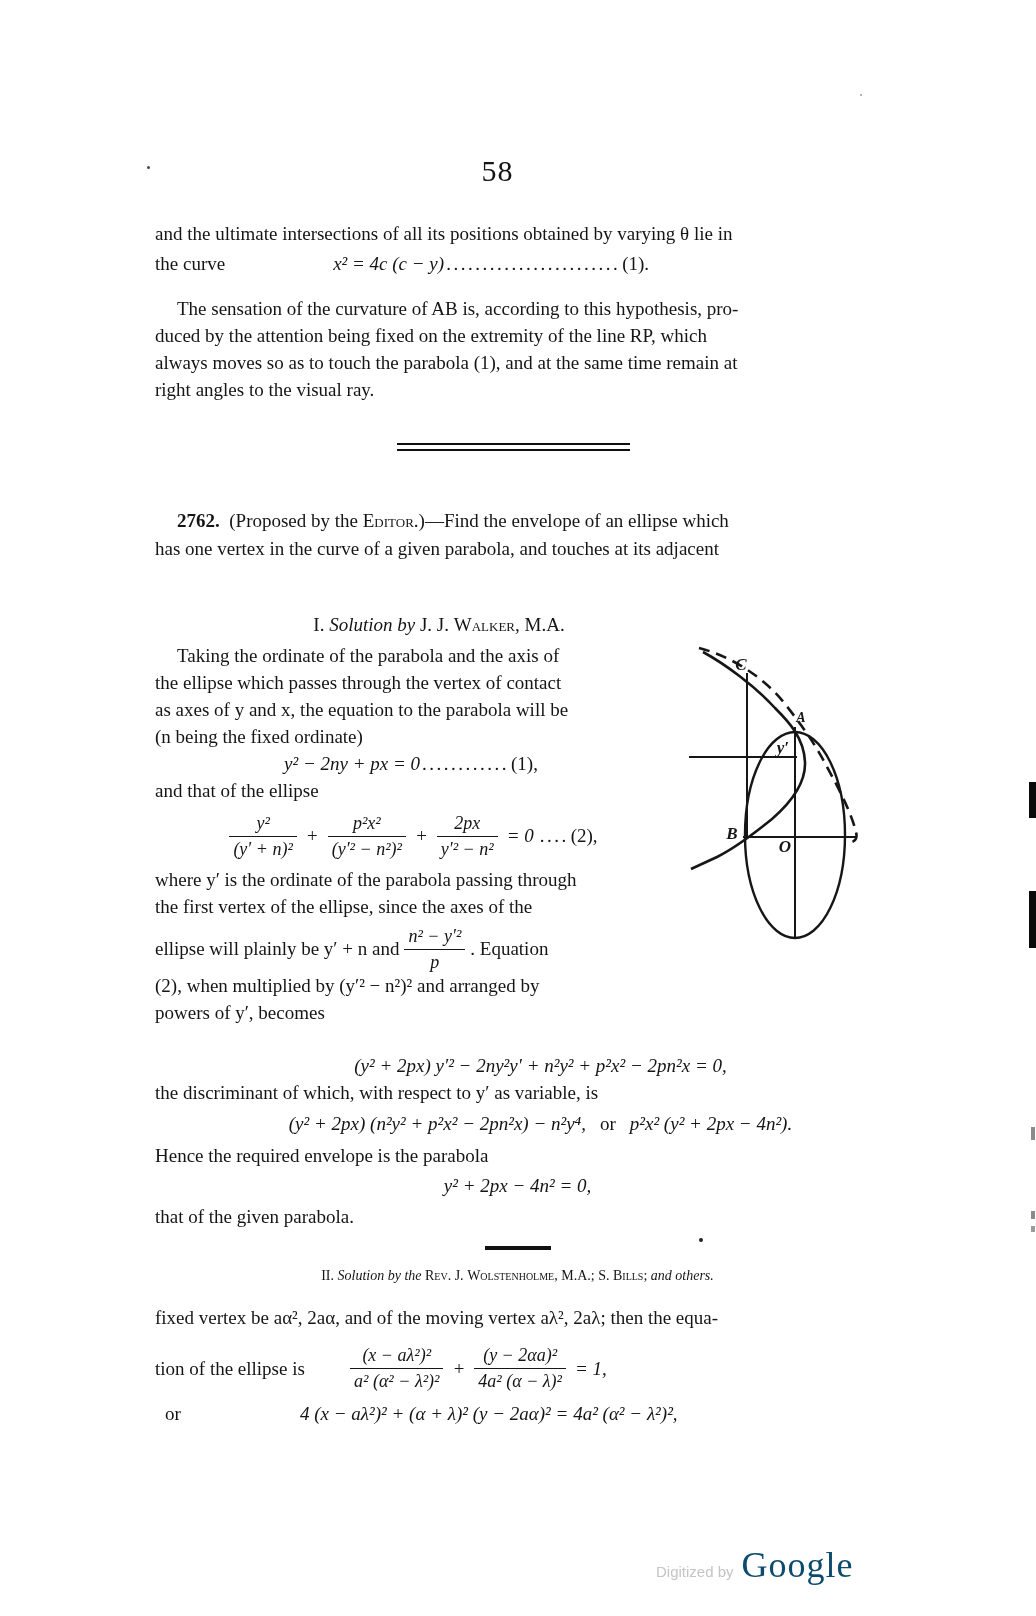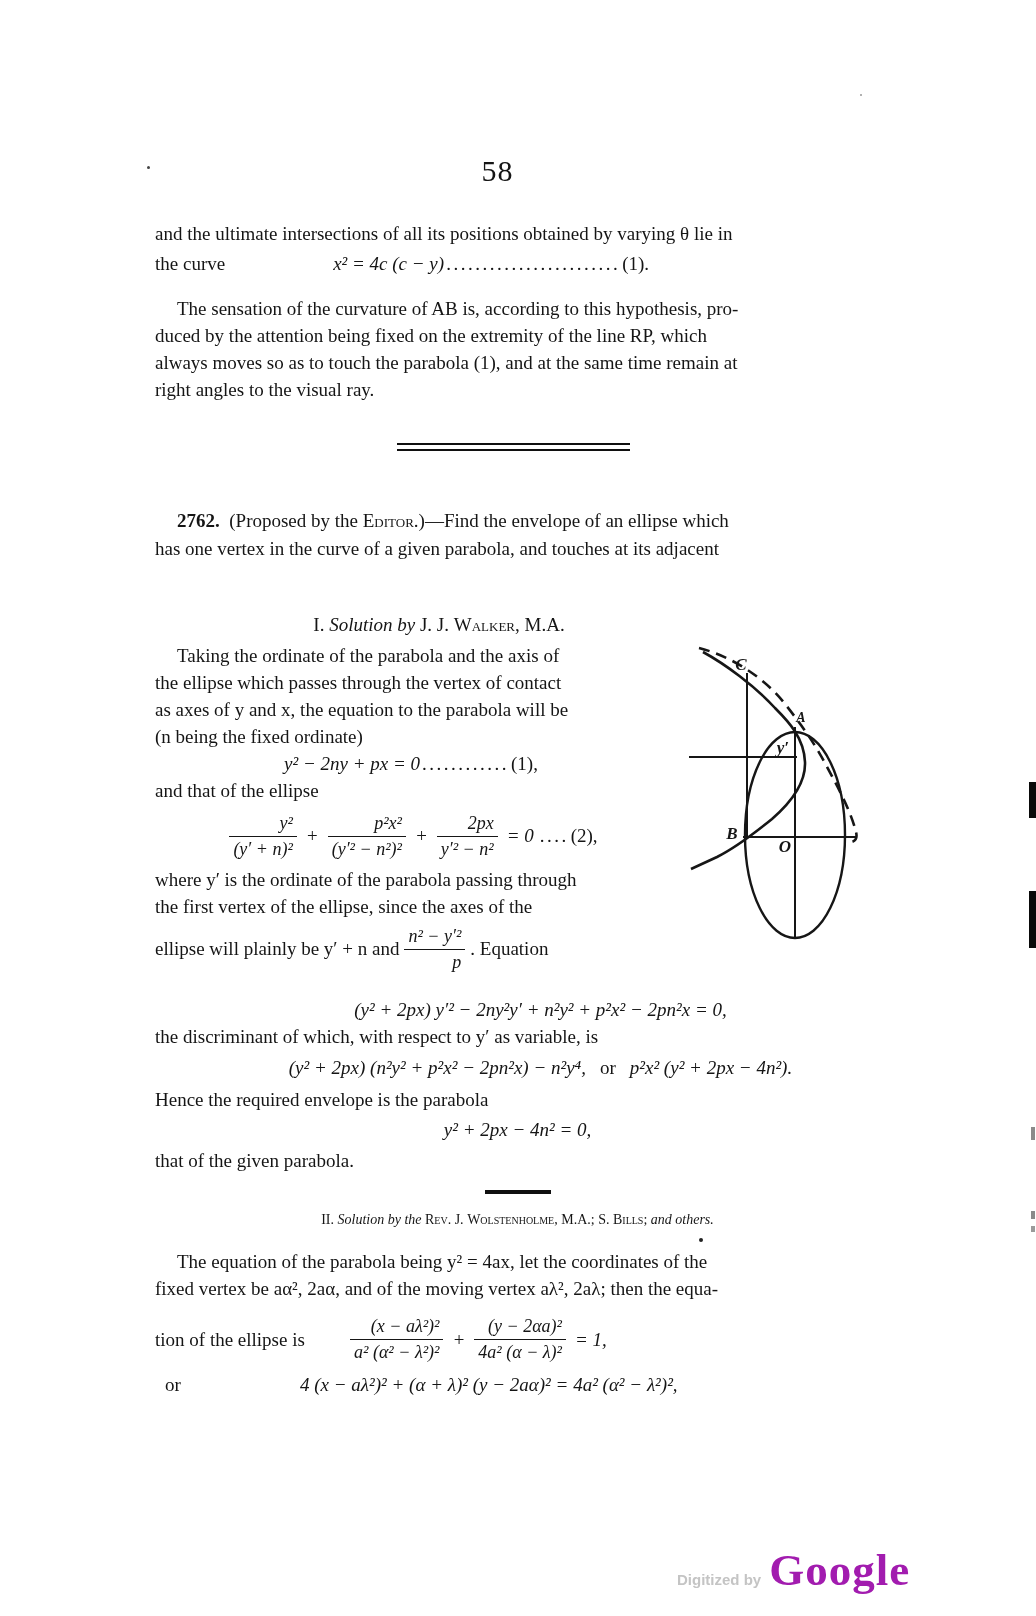--- a/index.html
+++ b/index.html
@@ -25,21 +25,21 @@
   .curve-row{display:flex;margin-top:2px;font-size:19px;line-height:30px;}
   .curve-eq{margin-left:108px;white-space:nowrap;}
   .dbl-rule{width:233px;margin:40px 0 0 242px;border-top:2.5px solid #101010;border-bottom:2.5px solid #101010;height:4px;}
   .problem{margin-top:56px;}
   .problem .ln{line-height:27.5px;}
   .sol1-head{width:512px;text-align:center;padding-left:28px;margin-top:52px;font-size:19px;white-space:nowrap;}
   .sol1-grid{position:relative;margin-top:6px;}
   .sol1-col{width:512px;}
   .eq-center{ text-align:center;white-space:nowrap;font-size:19px;line-height:27px;}
   .eqrow{display:flex;align-items:center;justify-content:center;white-space:nowrap;font-size:19px;}
-  .frac{display:inline-block;vertical-align:middle;text-align:right;margin:0 5px;font-size:18px;line-height:21px;}
+  .frac{display:inline-block;vertical-align:middle;text-align:center;margin:0 5px;font-size:18px;line-height:21px;}
   .frac .fn{display:block;padding:0 4px 2px;}
   .frac .fd{display:block;border-top:1.7px solid #161616;padding:2px 4px 0;}
   .op{margin:0 4px;}
   .eq2row{margin:5px 0 3px;height:54px;}
   .plainlyrow{display:flex;align-items:center;white-space:nowrap;font-size:19px;height:42px;margin-top:8px;}
   .multblock{margin-top:2px;}
   .full-eq3{margin-top:26px;padding-left:46px;}
   .full-eq4{margin-top:3px;padding-left:46px;line-height:30px;}
   .eq4-or{margin:0 14px;font-style:normal;}
   .hence{margin-top:3px;}
@@ -47,23 +47,23 @@
   .closeblock{margin-top:4px;}
   .short-rule{width:66px;height:3.5px;background:#101010;margin:16px 0 0 330px;}
   .sol2-head{width:725px;text-align:center;margin-top:18px;font-size:14px;white-space:nowrap;}
   .sol2-block{margin-top:20px;}
   .sol2-eqrow{display:flex;align-items:center;white-space:nowrap;margin-top:10px;height:56px;font-size:19px;}
   .sol2-eqrow .lead{width:190px;}
   .orrow{display:flex;align-items:center;white-space:nowrap;margin-top:6px;font-size:19px;}
   .orrow .orword{width:30px;margin-left:10px;font-style:normal;}
   .orrow .oreq{margin-left:105px;}
   .figure{position:absolute;left:518px;top:-16px;width:350px;height:330px;}
-  .watermark{position:absolute;left:677px;top:1544px;display:flex;align-items:baseline;font-weight:bold;}
+  .watermark{position:absolute;left:656px;top:1544px;display:flex;align-items:baseline;}
   .wm-pre{font-family:"Liberation Sans","DejaVu Sans",sans-serif;font-size:15px;color:#c4c4c4;margin-right:8px;}
-  .wm-brand{font-size:45px;color:#a21caf;letter-spacing:1px;}
+  .wm-brand{font-size:36px;color:#0c4a6e;letter-spacing:1px;}
   .artifact{position:absolute;}
 </style>
 </head>
 <body>
 
 <div class="page">
 
   <div class="content">
     <div class="pageno">58</div>
 
@@ -134,20 +134,24 @@
 
         <div class="plainlyrow">
           <span>ellipse will plainly be y′ + n and</span>
           <span class="frac math">
               <span class="fn">n² − y′²</span>
               <span class="fd">p</span>
             </span>
             <span>.   Equation</span>
         </div>
 
+        <div class="multblock">
+          <div class="ln">(2), when multiplied by (y′² − n²)² and arranged by</div>
+          <div class="ln">powers of y′, becomes</div>
+        </div>
       </div>
 
       <svg class="figure" viewBox="0 0 350 330">
         <g fill="none" stroke="#161616">
 
           <line x1="74" y1="47" x2="74" y2="212" stroke-width="2"></line>
 
           <line x1="16" y1="131" x2="124" y2="131" stroke-width="2"></line>
 
           <line x1="122" y1="101" x2="122" y2="312" stroke-width="2"></line>
@@ -186,21 +190,20 @@
       <span class="it">Solution by the</span>
       <span class="sc">Rev.</span>
       <span>J.</span>
       <span class="sc">Wolstenholme,</span>
       <span>M.A.;</span>
       <span class="sc">S. Bills;</span>
       <span class="it">and others.</span>
     </div>
 
     <div class="sol2-block">
-      <div class="ln indent">The equation of the parabola being y² = 4ax, let the coordinates of the</div>
       <div class="ln">fixed vertex be aα², 2aα, and of the moving vertex aλ², 2aλ; then the equa-</div>
 
       <div class="sol2-eqrow">
         <span class="lead">tion of the ellipse is</span>
         <span class="eqrow math">
           <span class="frac">
               <span class="fn">(x − aλ²)²</span>
               <span class="fd">a² (α² − λ²)²</span>
             </span>
           <span class="op">+</span>

